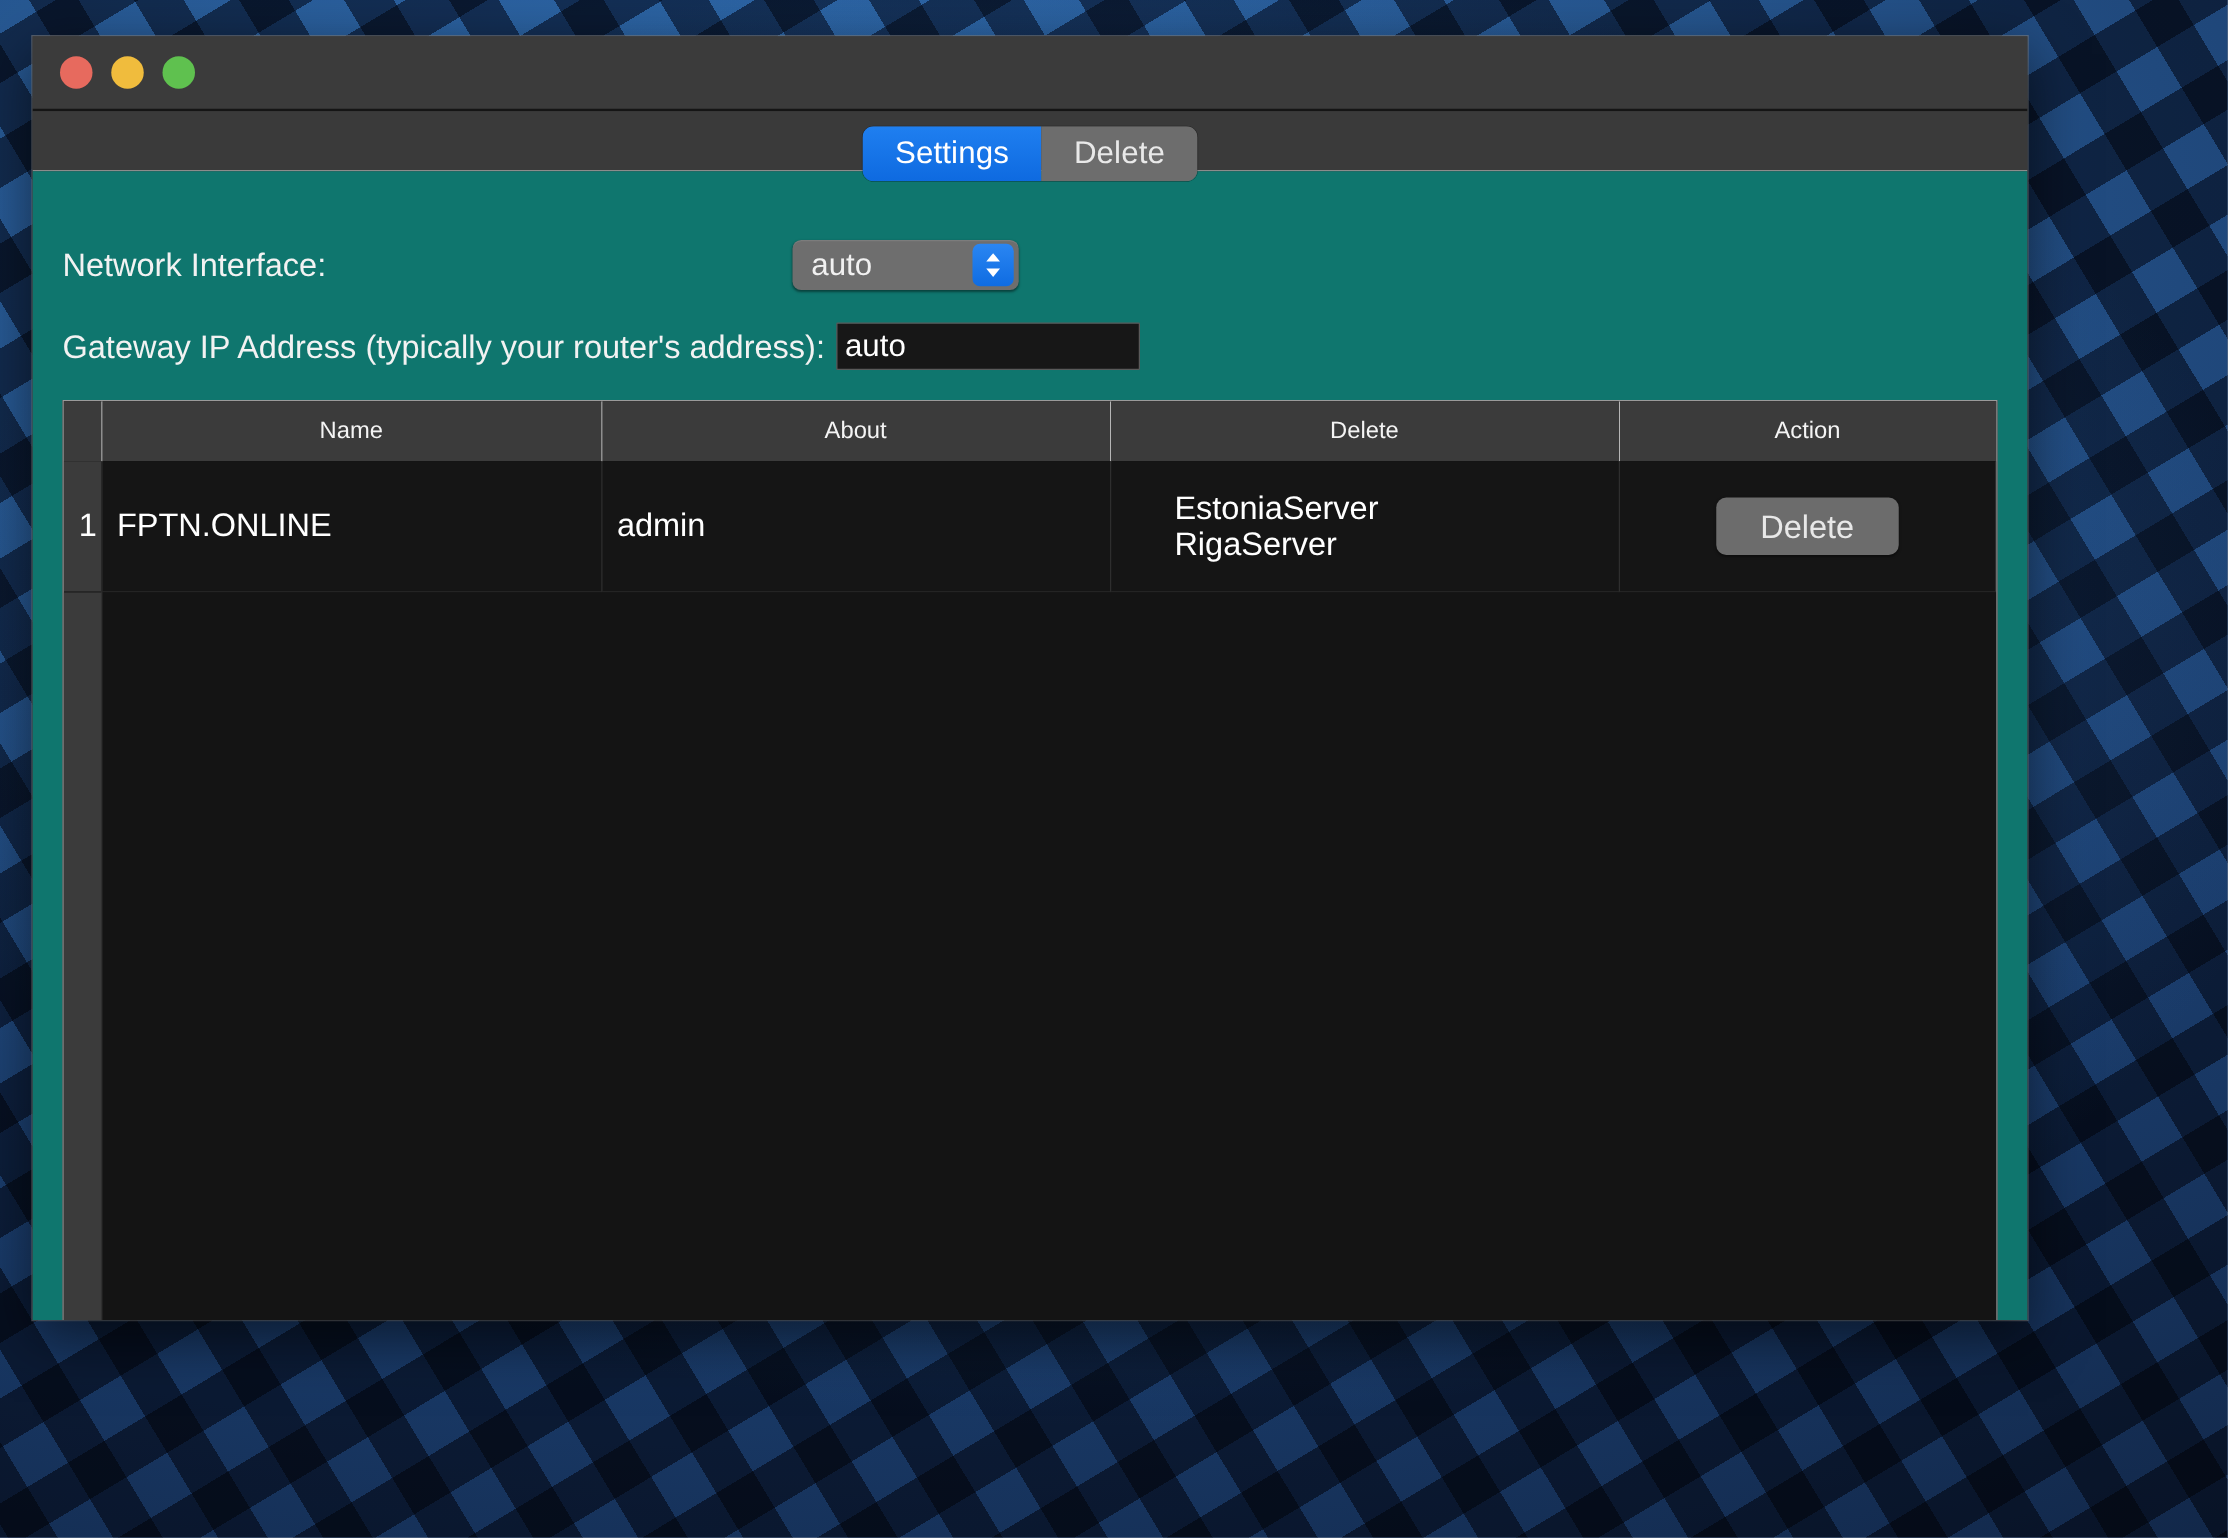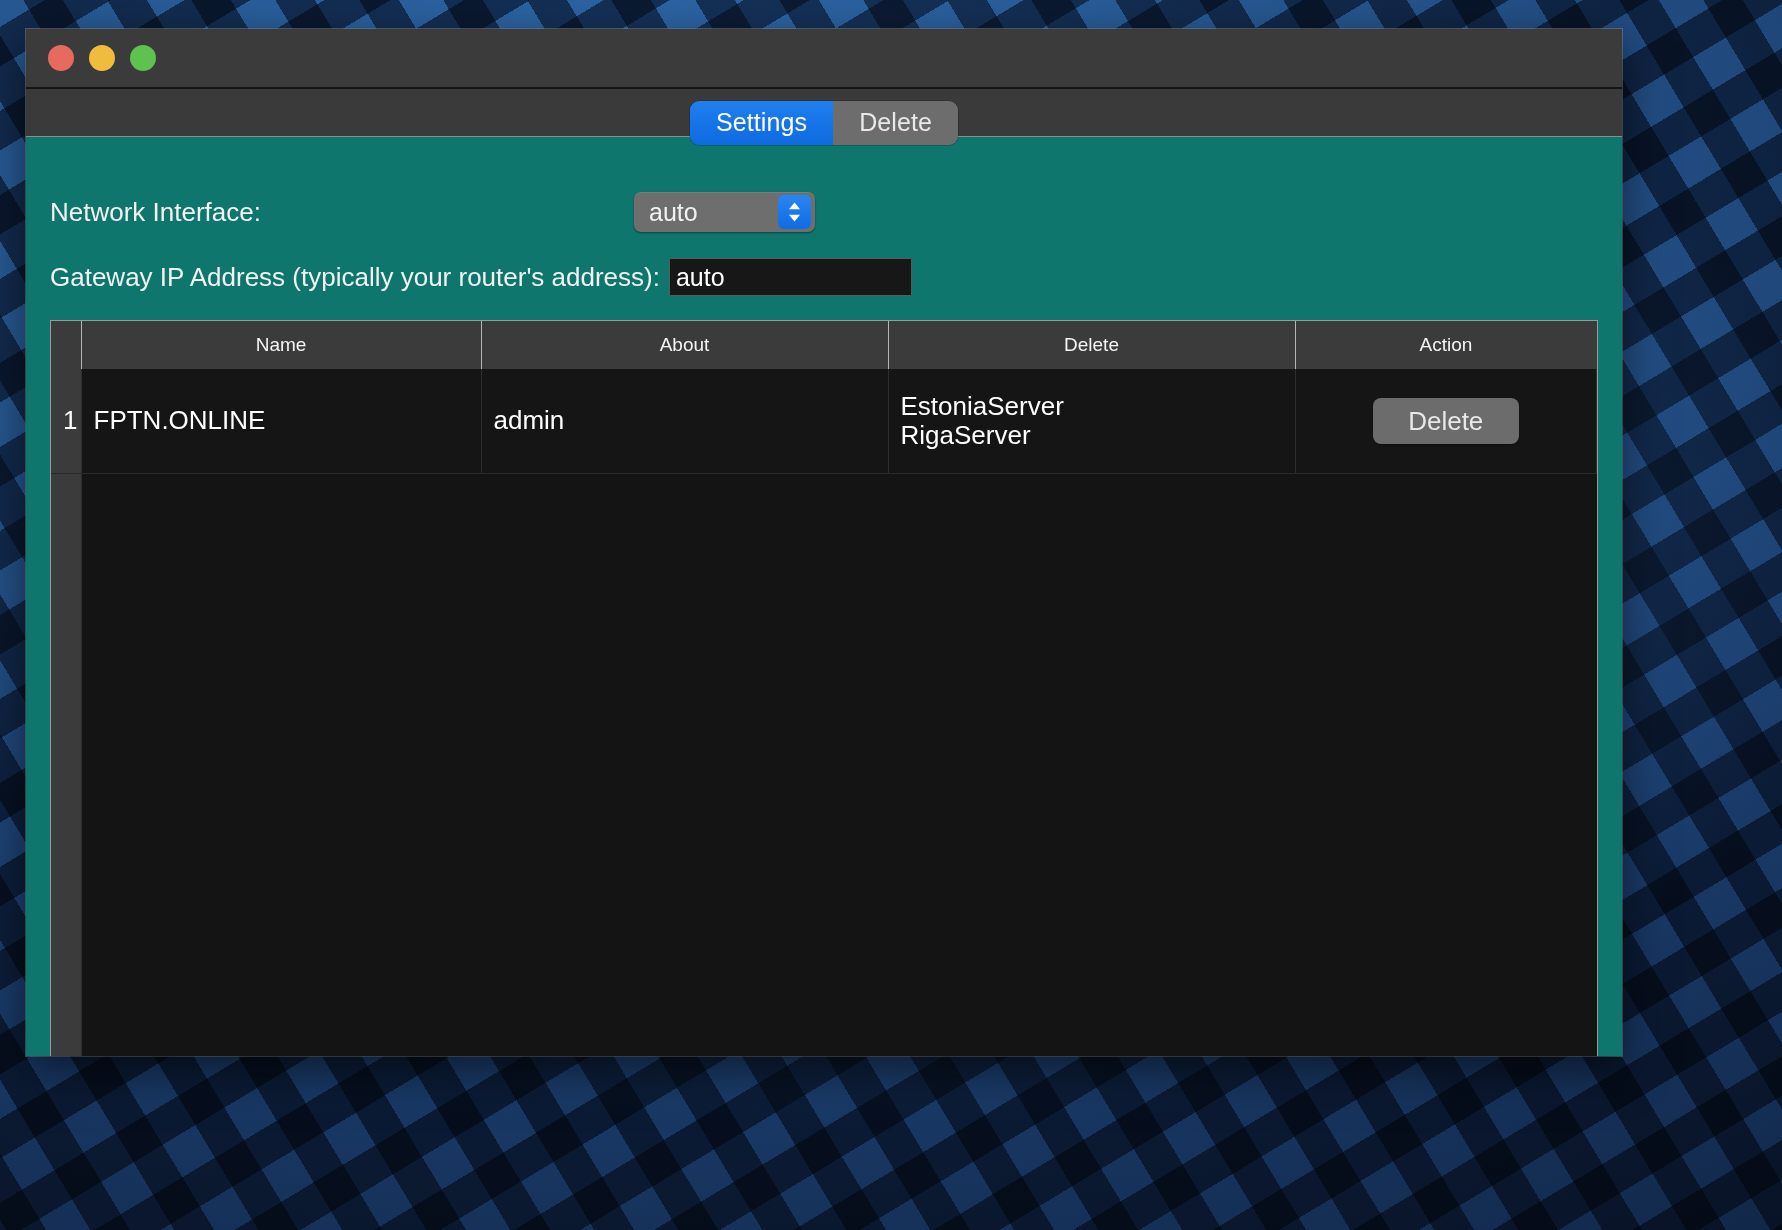--- a/index.html
+++ b/index.html
@@ -236,21 +236,21 @@
   td.rowhead {
     background: #3b3b3b !important;
     color: #f0f0f0;
     text-align: center;
     font-size: 26px;
     padding: 0;
     border-right: 1px solid #2e2e2e;
     border-bottom: 2px solid #8f8f8f;
   }
   td.cell-servers { line-height: 1.12; }
-  .server-line { display: block; }
+  .server-line { display: block; margin-left: 39px; }
 
   td.cell-action { text-align: center; }
   #delete-button {
     display: inline-block;
     min-width: 146px;
     height: 46px;
     line-height: 46px;
     background: #6c6c6c;
     color: #e8e8e8;
     font-size: 26px;

